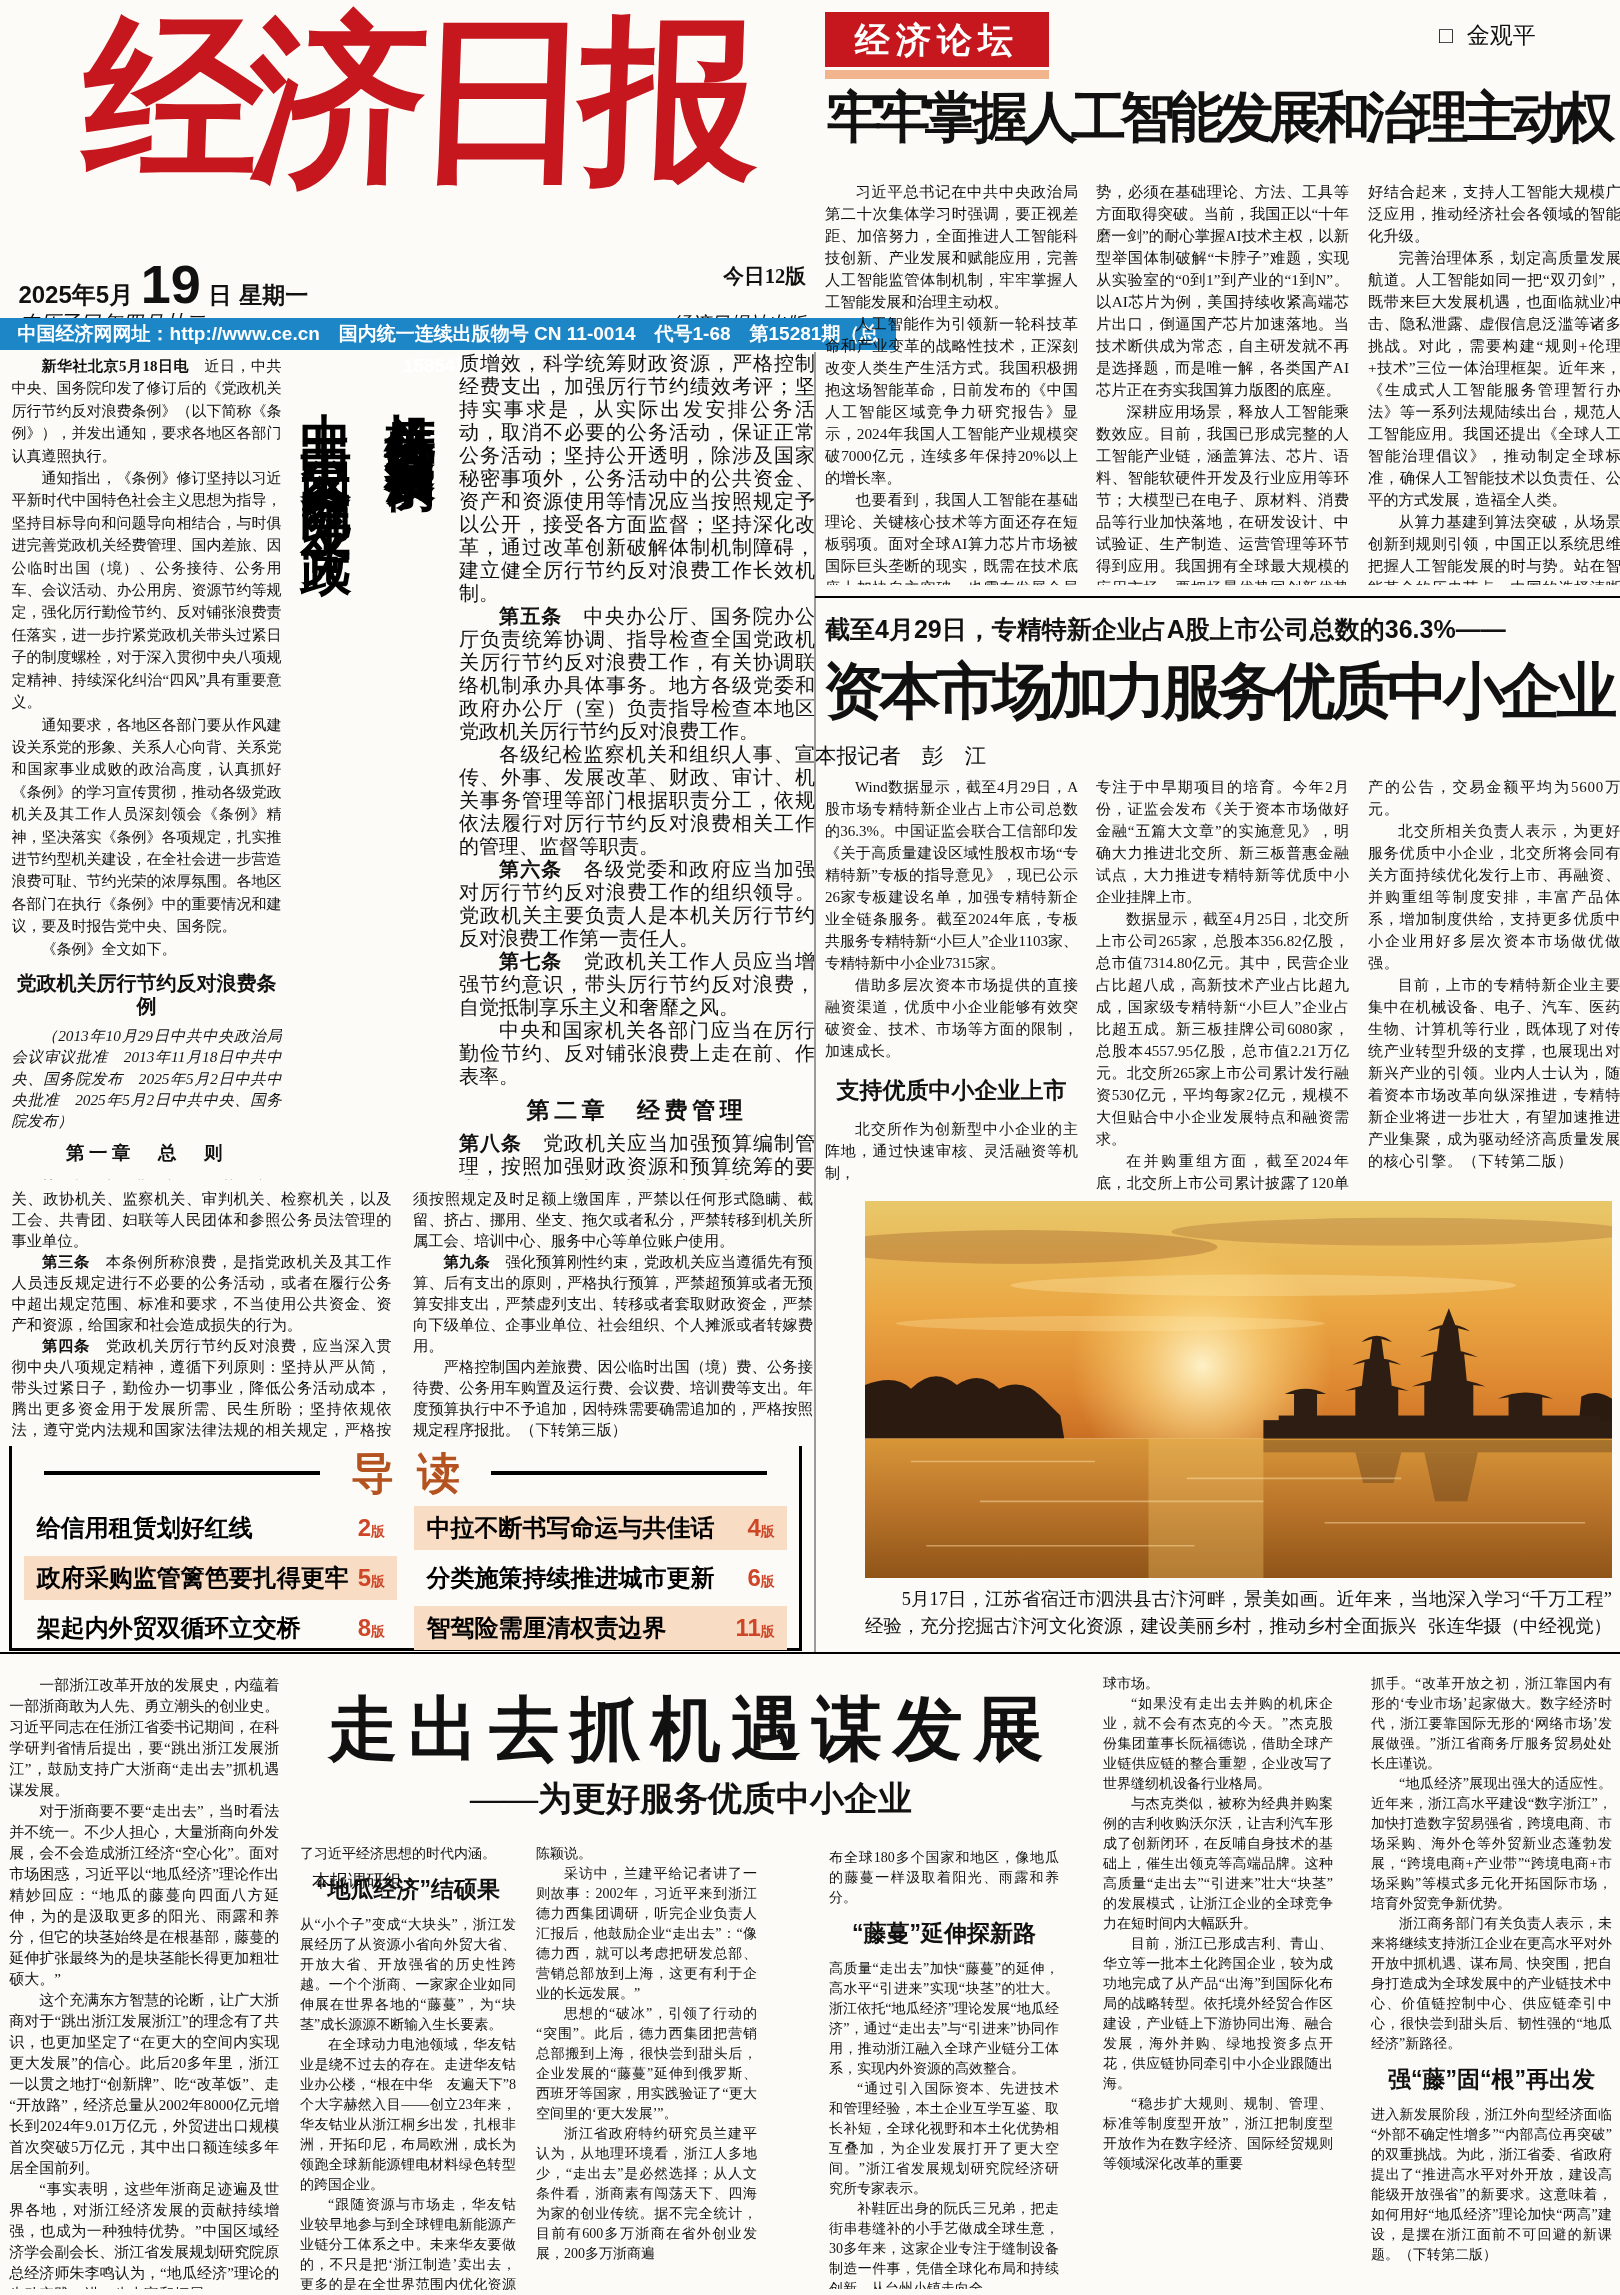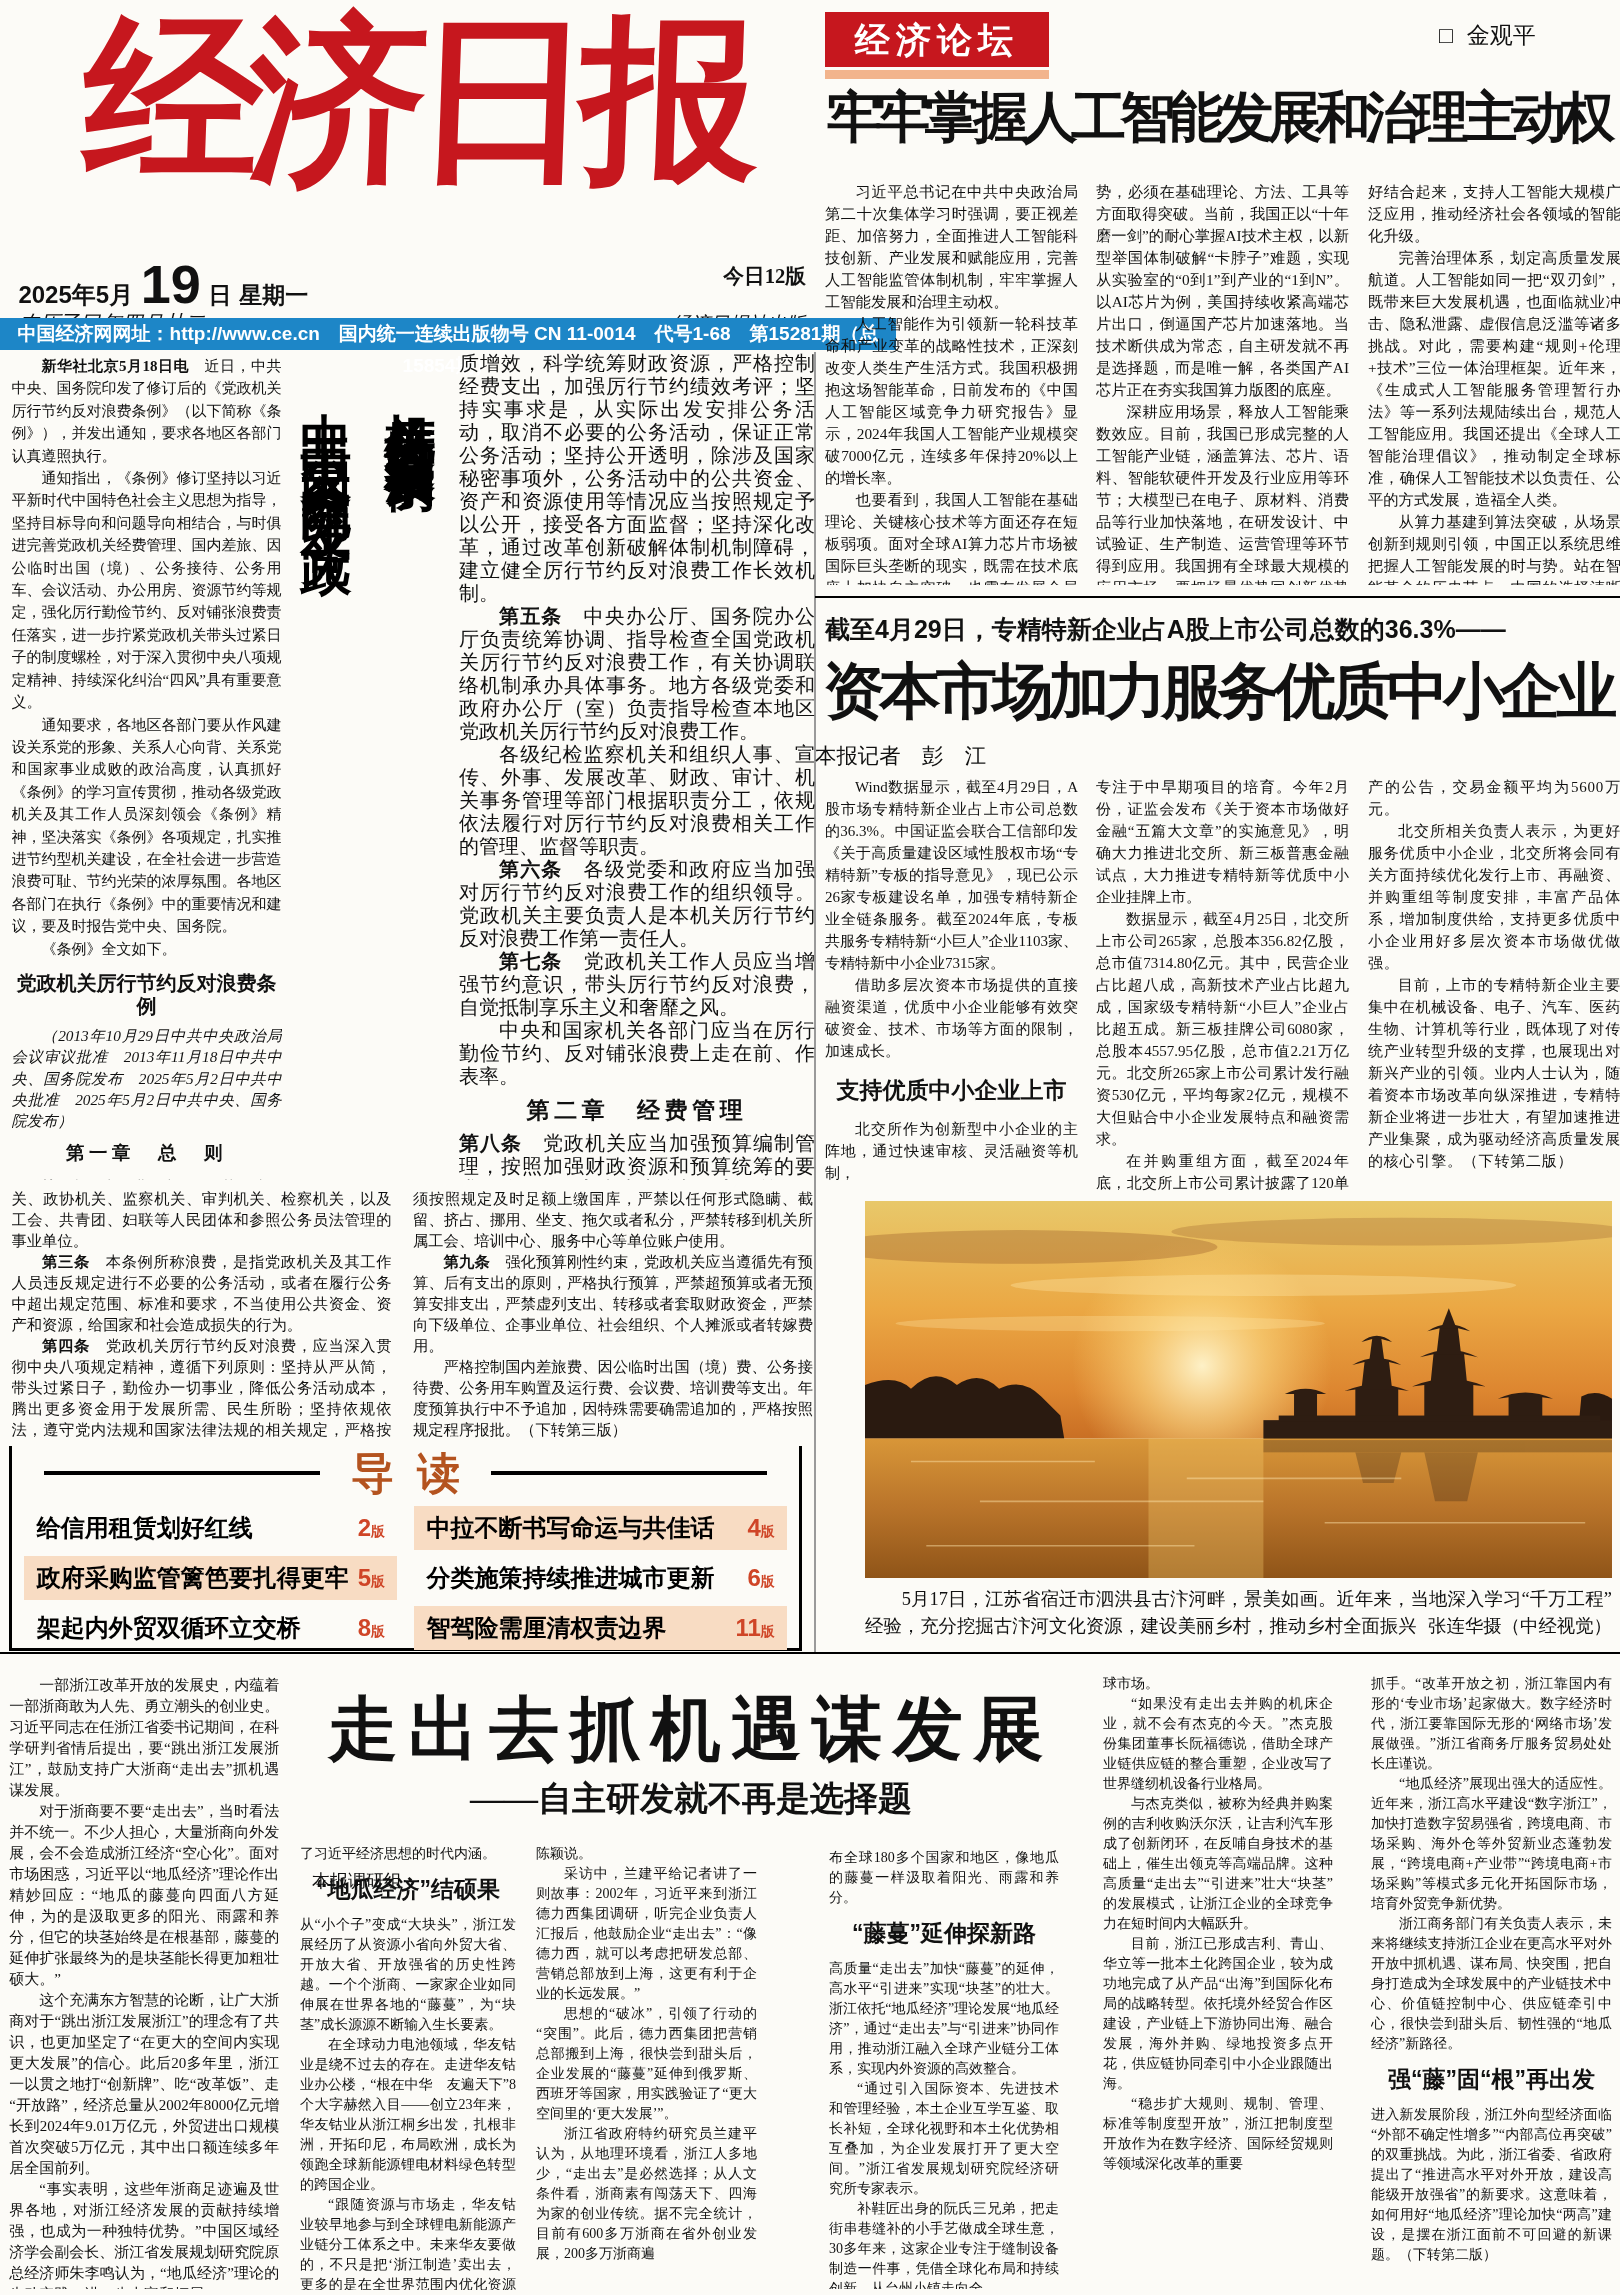--- a/index.html
+++ b/index.html
@@ -304,21 +304,21 @@
         <span class="dd-page"><span class="dd-num">8</span><span class="dd-unit">版</span></span>
       </div>
       <div class="dd-item hl">
         <span class="dd-label">智驾险需厘清权责边界</span>
         <span class="dd-page"><span class="dd-num">11</span><span class="dd-unit">版</span></span>
       </div>
     </div>
   </div>
 
   <div class="abs z-headline">走出去抓机遇谋发展</div>
-  <div class="abs z-subtitle">——自主研发就不再是选择题</div>
+  <div class="abs z-subtitle">——为更好服务优质中小企业</div>
   <div class="abs z-byline">本报调研组</div>
   <div class="abs jt z-col z-c1">
       <p>一部浙江改革开放的发展史，内蕴着一部浙商敢为人先、勇立潮头的创业史。习近平同志在任浙江省委书记期间，在科学研判省情后提出，要“跳出浙江发展浙江”，鼓励支持广大浙商“走出去”抓机遇谋发展。</p>
       <p>对于浙商要不要“走出去”，当时看法并不统一。不少人担心，大量浙商向外发展，会不会造成浙江经济“空心化”。面对市场困惑，习近平以“地瓜经济”理论作出精妙回应：“地瓜的藤蔓向四面八方延伸，为的是汲取更多的阳光、雨露和养分，但它的块茎始终是在根基部，藤蔓的延伸扩张最终为的是块茎能长得更加粗壮硕大。”</p>
       <p>这个充满东方智慧的论断，让广大浙商对于“跳出浙江发展浙江”的理念有了共识，也更加坚定了“在更大的空间内实现更大发展”的信心。此后20多年里，浙江一以贯之地打“创新牌”、吃“改革饭”、走“开放路”，经济总量从2002年8000亿元增长到2024年9.01万亿元，外贸进出口规模首次突破5万亿元，其中出口额连续多年居全国前列。</p>
       <p>“事实表明，这些年浙商足迹遍及世界各地，对浙江经济发展的贡献持续增强，也成为一种独特优势。”中国区域经济学会副会长、浙江省发展规划研究院原总经济师朱李鸣认为，“地瓜经济”理论的生动实践，进一步丰富和拓展</p>
     </div>
   <div class="abs jt z-col z-c2 nofirst">
     <div class="jt nofirst">
         <p>了习近平经济思想的时代内涵。</p>

